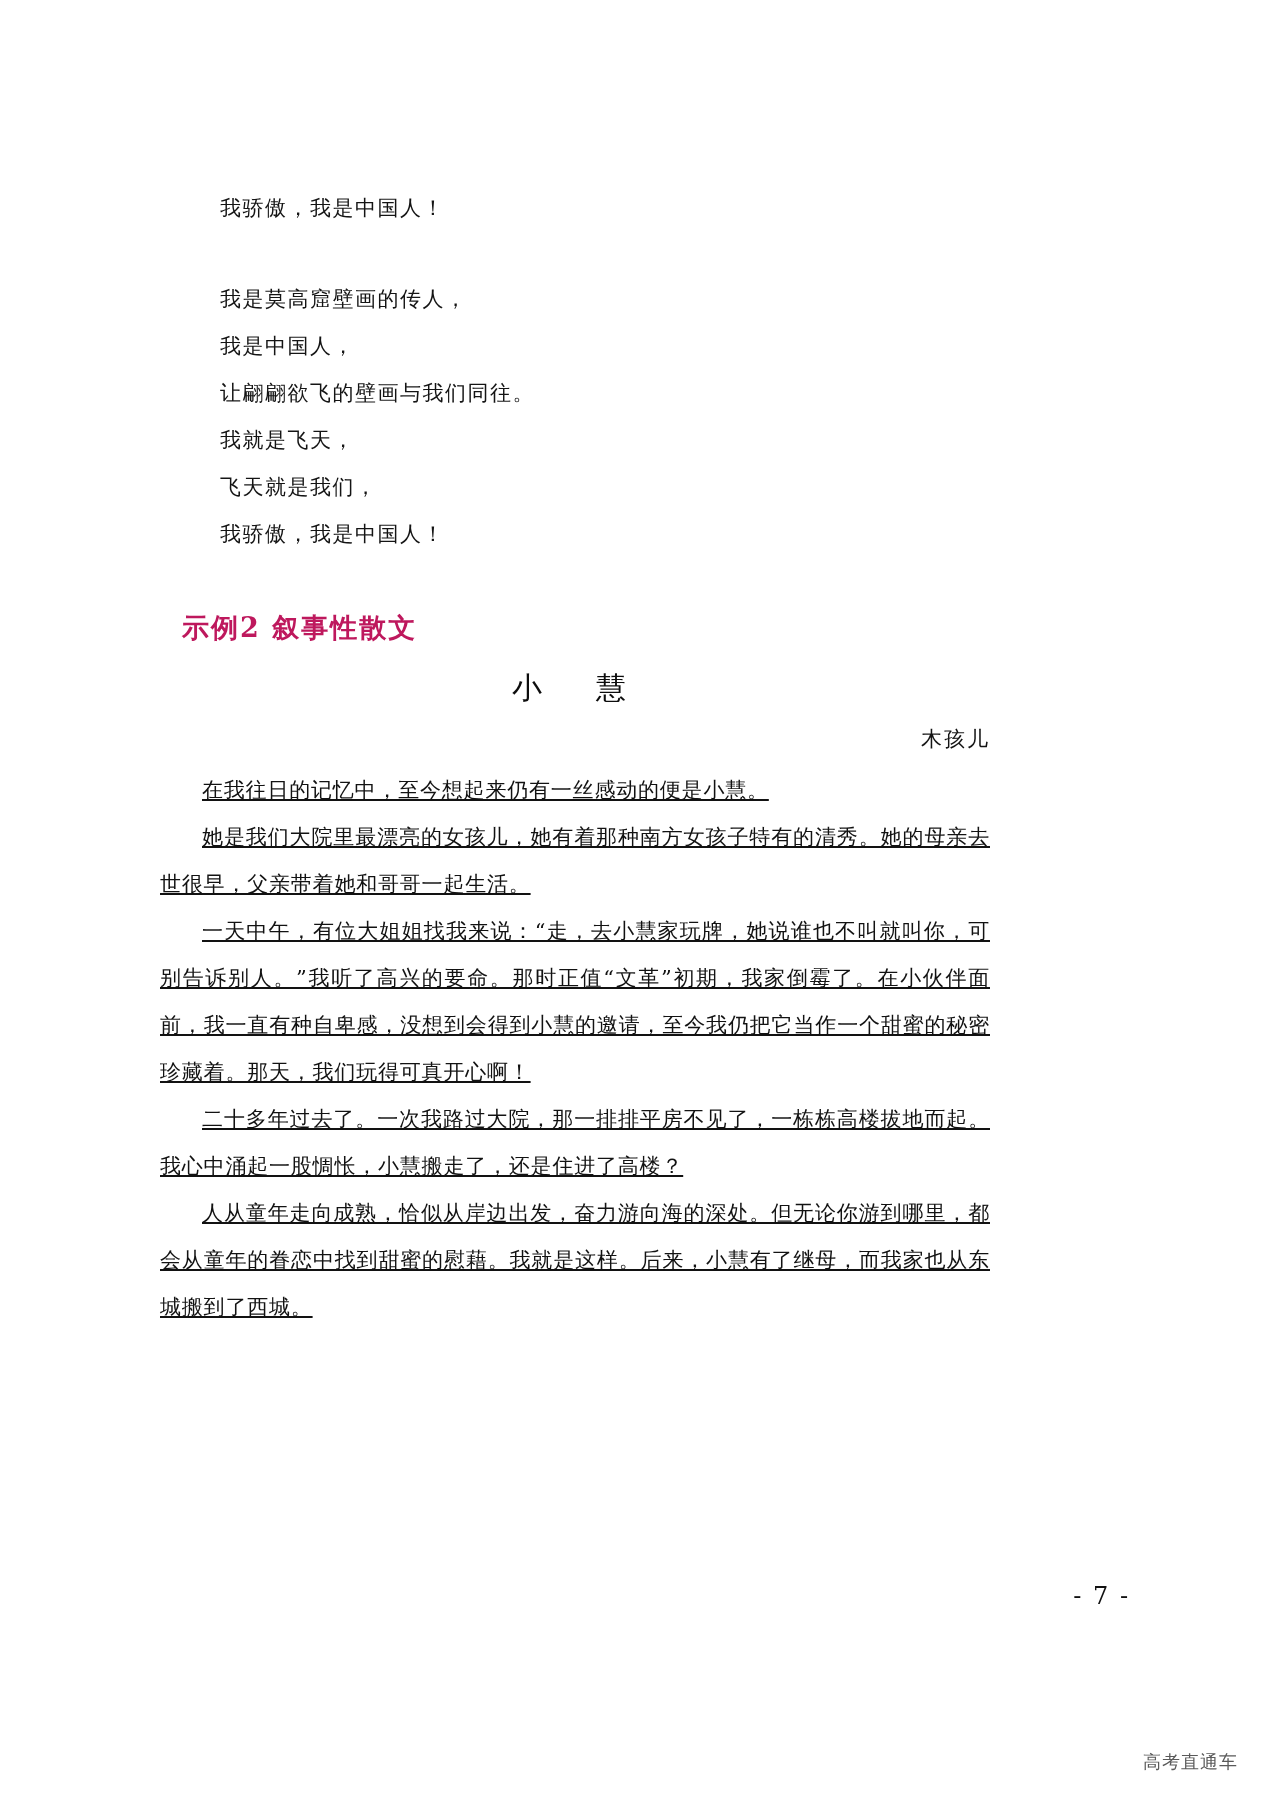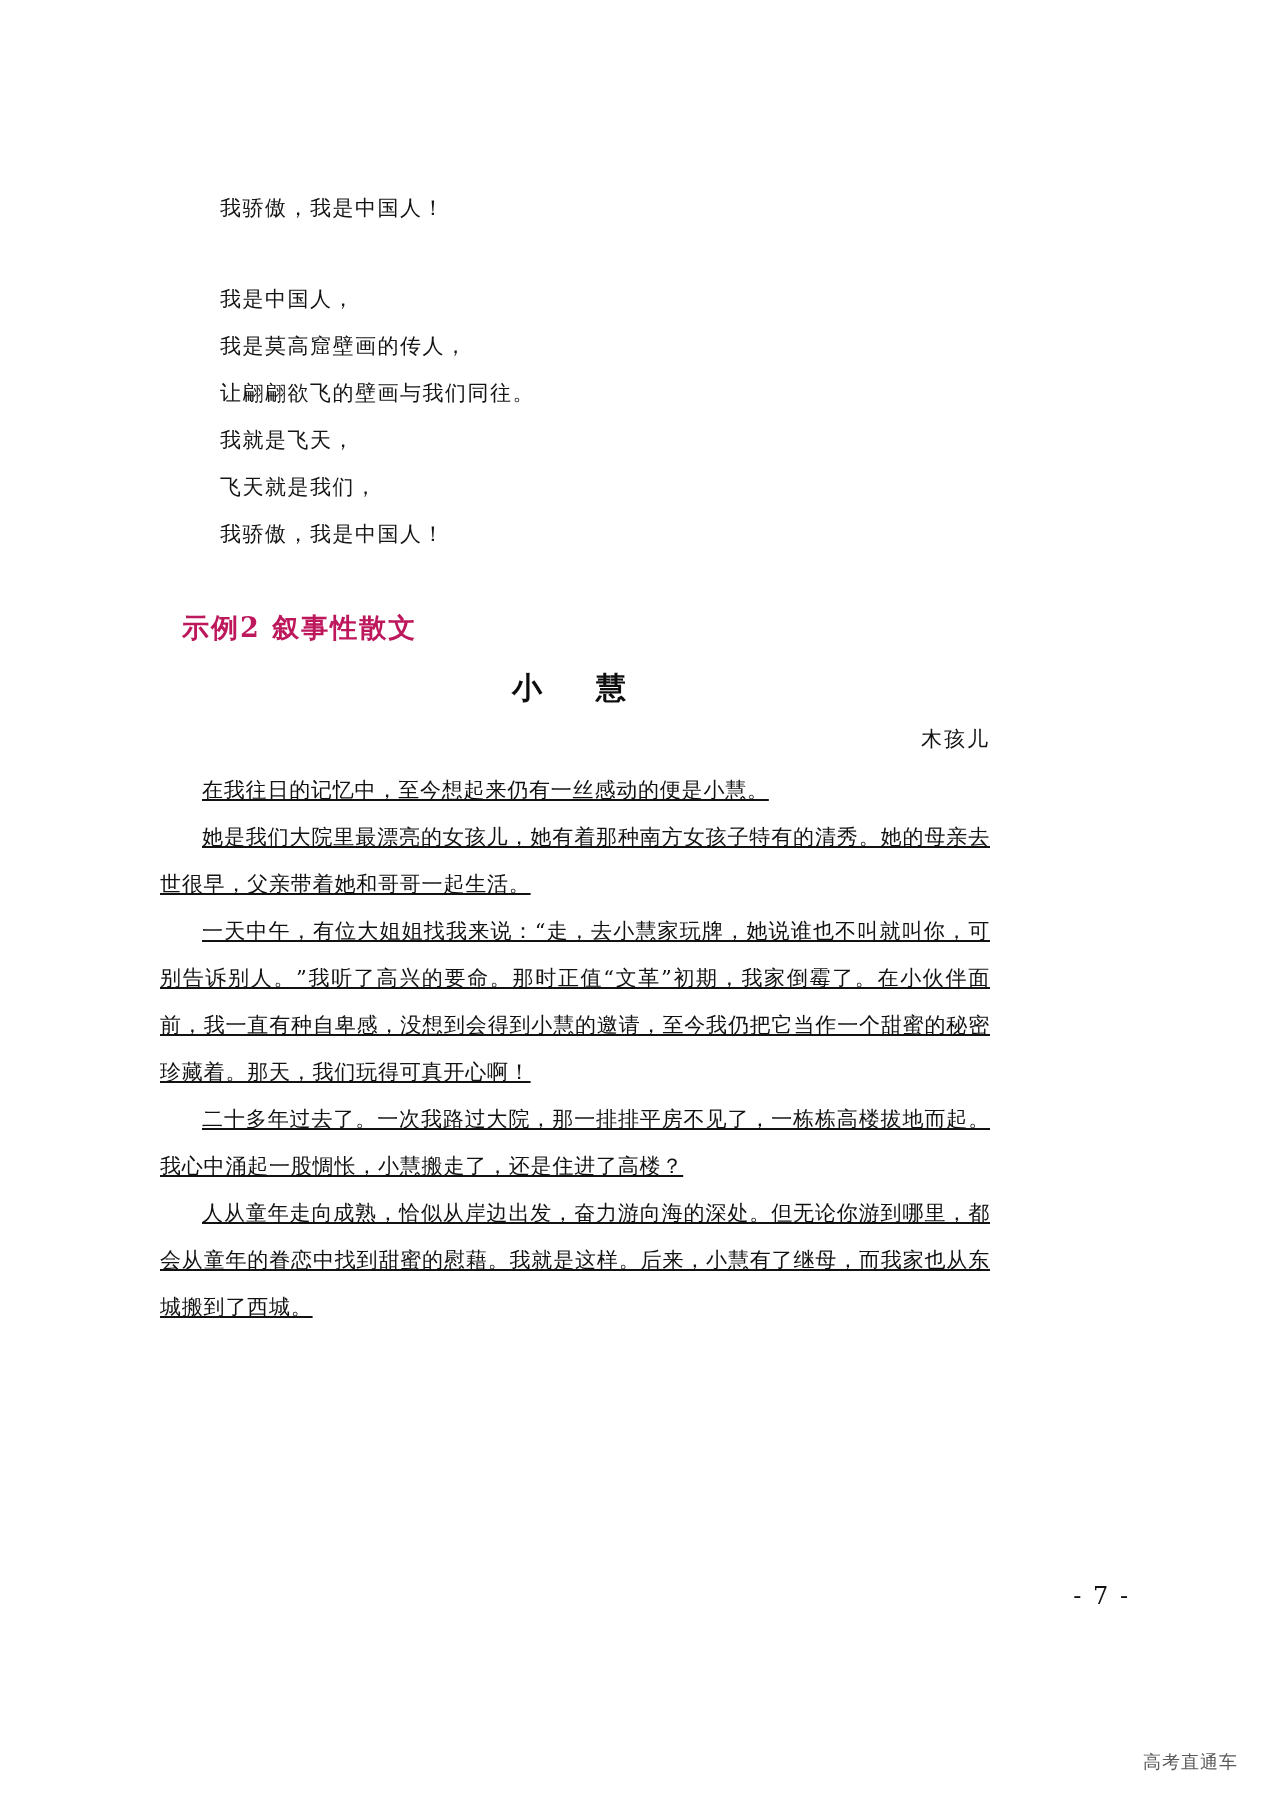--- a/index.html
+++ b/index.html
@@ -53,21 +53,21 @@
     font-size: 27px;
     font-weight: bold;
     letter-spacing: 2px;
     padding-left: 22px;
     color: #be185d;
   }
 
   .essay-title {
     text-align: center;
     font-size: 30px;
-    font-weight: bold;
+    font-weight: normal;
     letter-spacing: 12px;
     margin-top: 22px;
     color: #0d0d0d;
   }
   .essay-author {
     text-align: right;
     font-size: 21px;
     letter-spacing: 2px;
     margin-top: 16px;
     color: #141414;
@@ -114,22 +114,22 @@
 
   <div class="content">
 
     <div class="poem-block">
       <div class="poem-line">我骄傲，我是中国人！</div>
     </div>
 
     <div class="poem-gap"></div>
 
     <div class="poem-block">
+      <div class="poem-line">我是莫高窟壁画的传人，</div>
       <div class="poem-line">我是中国人，</div>
-      <div class="poem-line">我是莫高窟壁画的传人，</div>
       <div class="poem-line">让翩翩欲飞的壁画与我们同往。</div>
       <div class="poem-line">我就是飞天，</div>
       <div class="poem-line">飞天就是我们，</div>
       <div class="poem-line">我骄傲，我是中国人！</div>
     </div>
 
     <div class="section-title">示例2 叙事性散文</div>
 
     <div class="essay-title">小　慧</div>
     <div class="essay-author">木孩儿</div>

